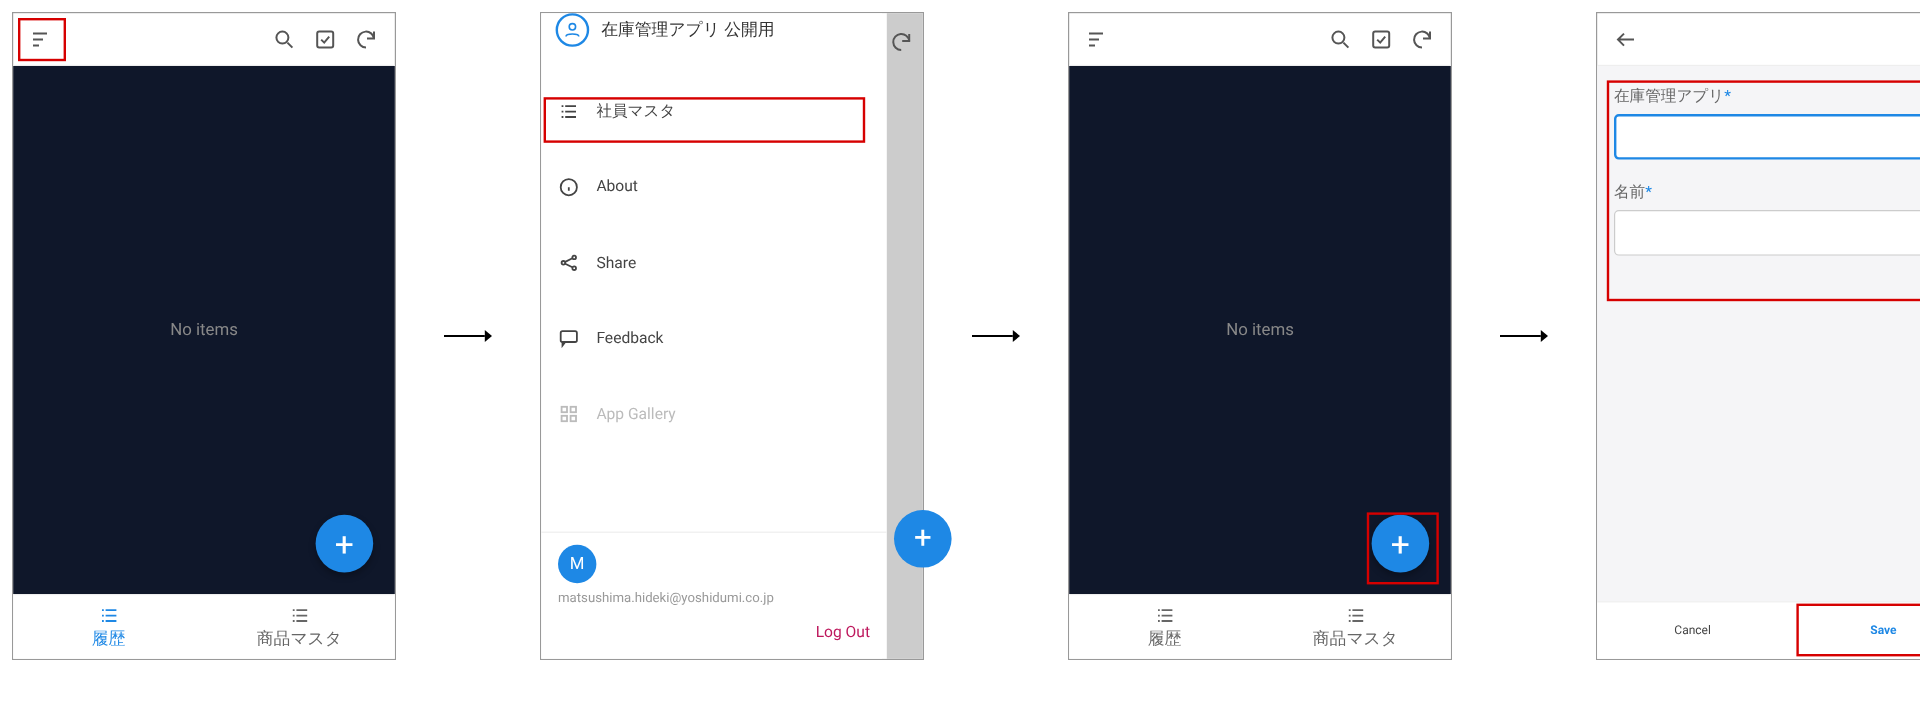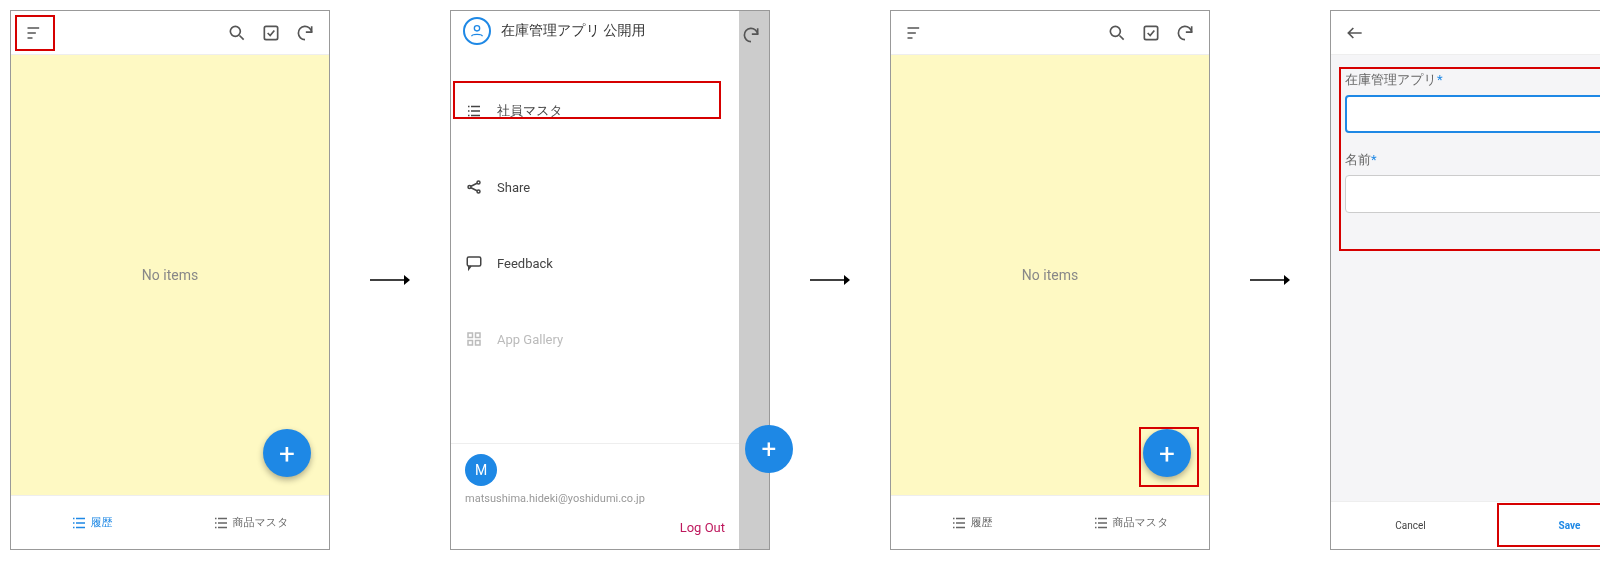--- a/index.html
+++ b/index.html
@@ -47,21 +47,21 @@
       align-items: center;
       justify-content: center;
       color: #555;
       cursor: pointer;
     }
     .icon-btn svg { width: 20px; height: 20px; stroke: currentColor; fill: none; stroke-width: 2; }
 
     
     .content {
       flex: 1;
-      background: #fef9c3;
+      background: #0f172a;
       display: flex;
       align-items: center;
       justify-content: center;
       color: #888;
       font-size: 14px;
       position: relative;
     }
 
     
     .fab {
@@ -84,26 +84,26 @@
     
     .tabs {
       height: 54px;
       display: flex;
       border-top: 1px solid #eee;
       background: #fff;
     }
     .tab {
       flex: 1;
       display: flex;
-      flex-direction: row;
+      flex-direction: column;
       align-items: center;
       justify-content: center;
       gap: 2px;
       color: #666;
-      font-size: 11px;
+      font-size: 14px;
       cursor: pointer;
     }
     .tab.active { color: #1e88e5; }
     .tab svg { width: 20px; height: 18px; stroke: currentColor; fill: none; stroke-width: 2; }
 
     
     .highlight {
       position: absolute;
       border: 2px solid #d60000;
       pointer-events: none;
@@ -313,20 +313,27 @@
       <span>在庫管理アプリ 公開用</span>
     </div>
     <div class="drawer-item">
       <svg viewBox="0 0 24 24">
           <path d="M4 6h2M8 6h12M4 12h2M8 12h12M4 18h2M8 18h12"></path>
         </svg>
       <span>社員マスタ</span>
     </div>
     <div class="drawer-item">
       <svg viewBox="0 0 24 24">
+          <circle cx="12" cy="12" r="9"></circle>
+          <path d="M12 8v0M12 12v4"></path>
+        </svg>
+      <span>About</span>
+    </div>
+    <div class="drawer-item">
+      <svg viewBox="0 0 24 24">
           <circle cx="6" cy="12" r="2"></circle>
           <circle cx="18" cy="6" r="2"></circle>
           <circle cx="18" cy="18" r="2"></circle>
           <path d="M8 11l8-4M8 13l8 4"></path>
         </svg>
       <span>Share</span>
     </div>
     <div class="drawer-item">
       <svg viewBox="0 0 24 24">
           <rect x="3" y="4" width="18" height="12" rx="2"></rect>

